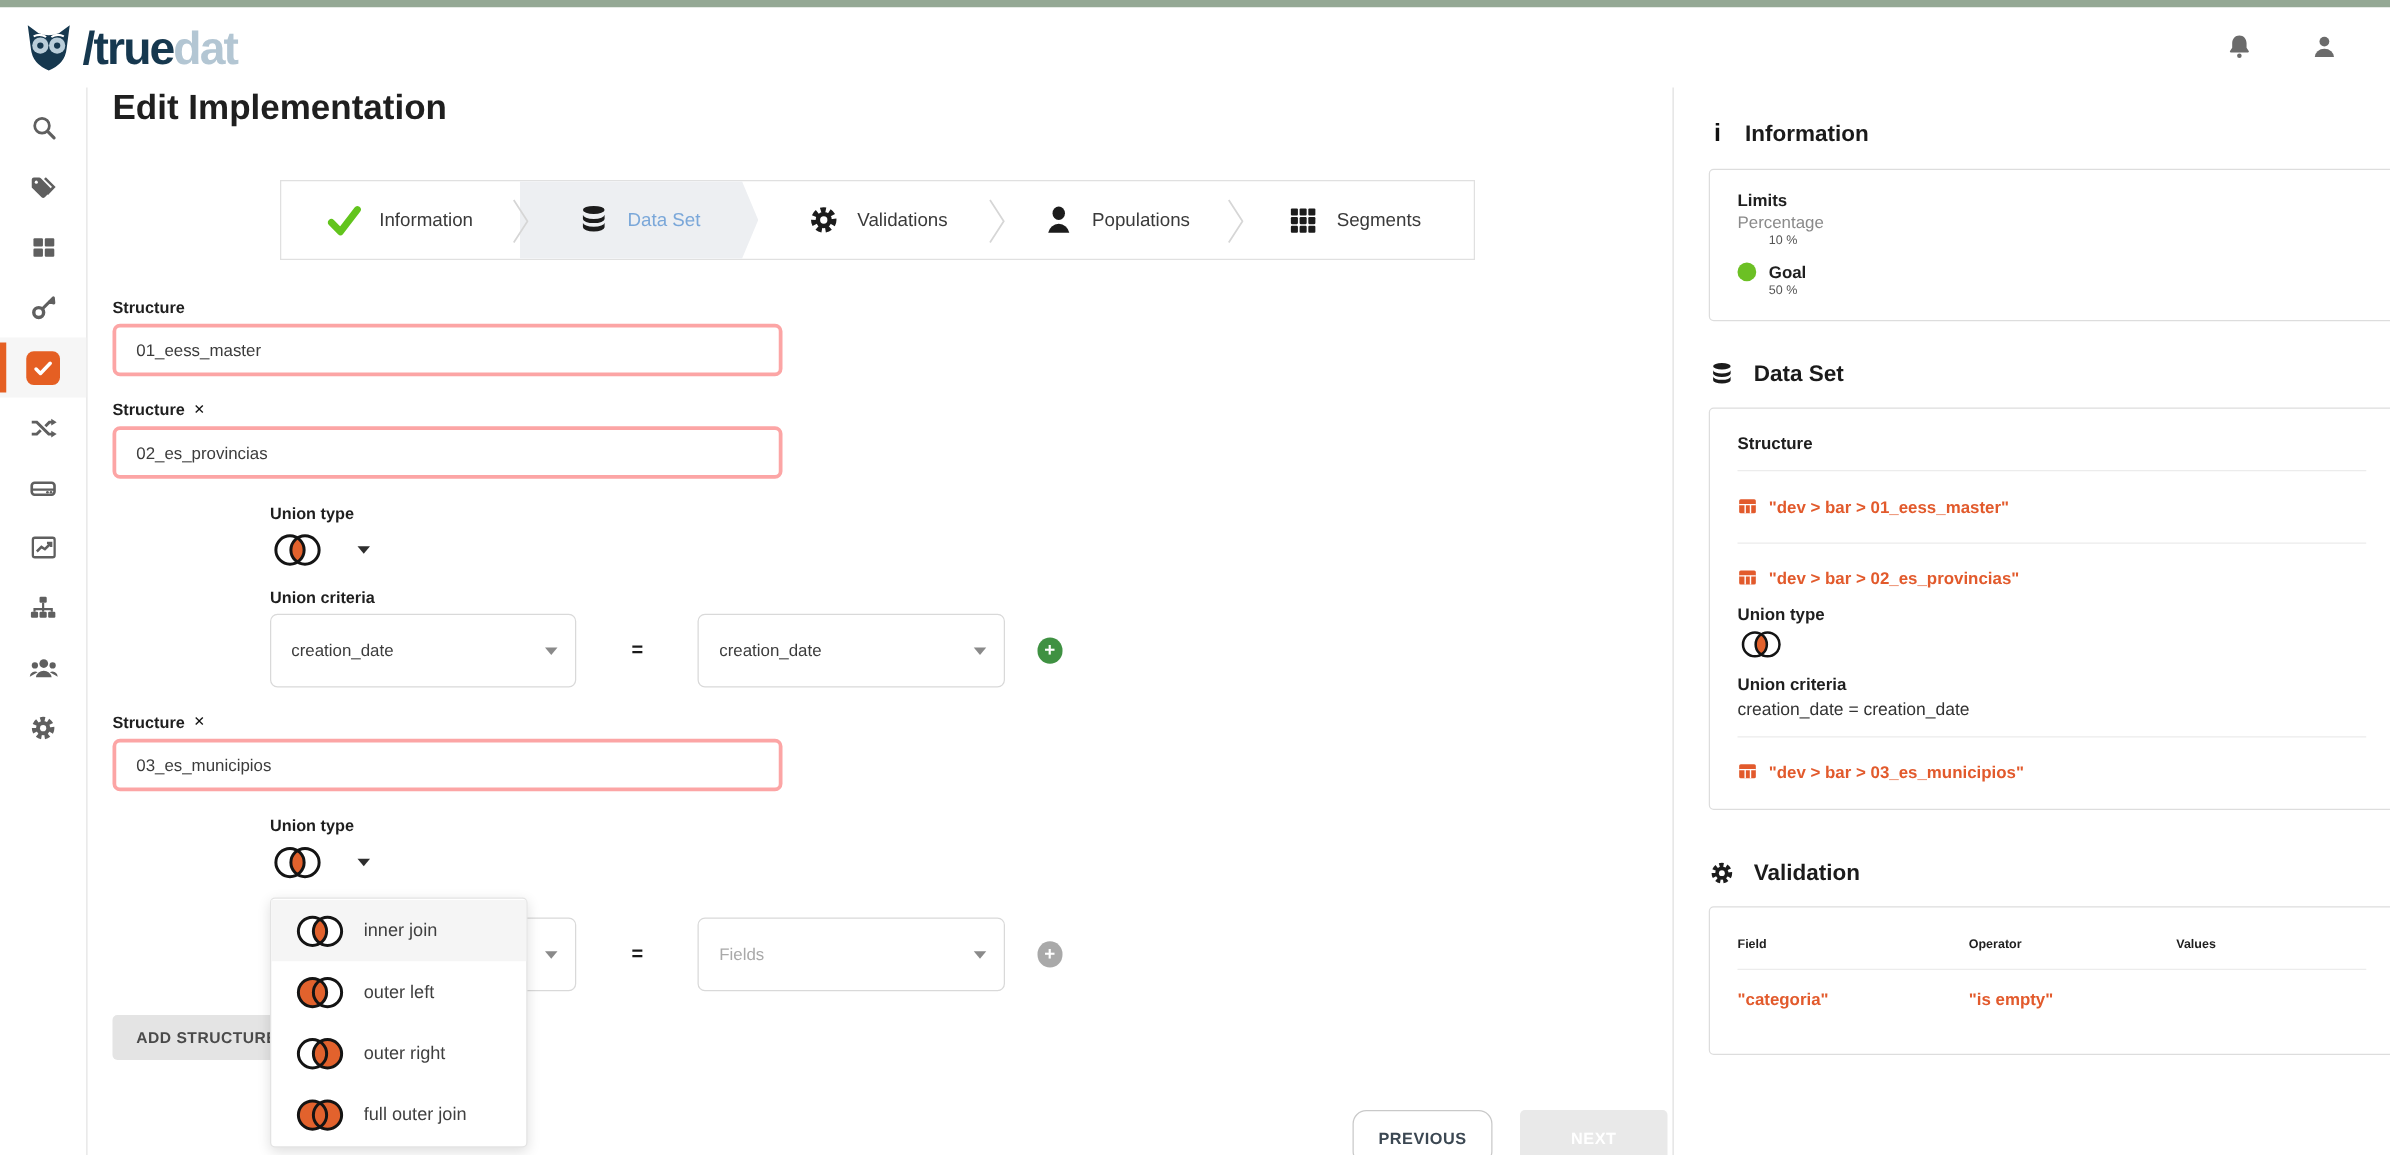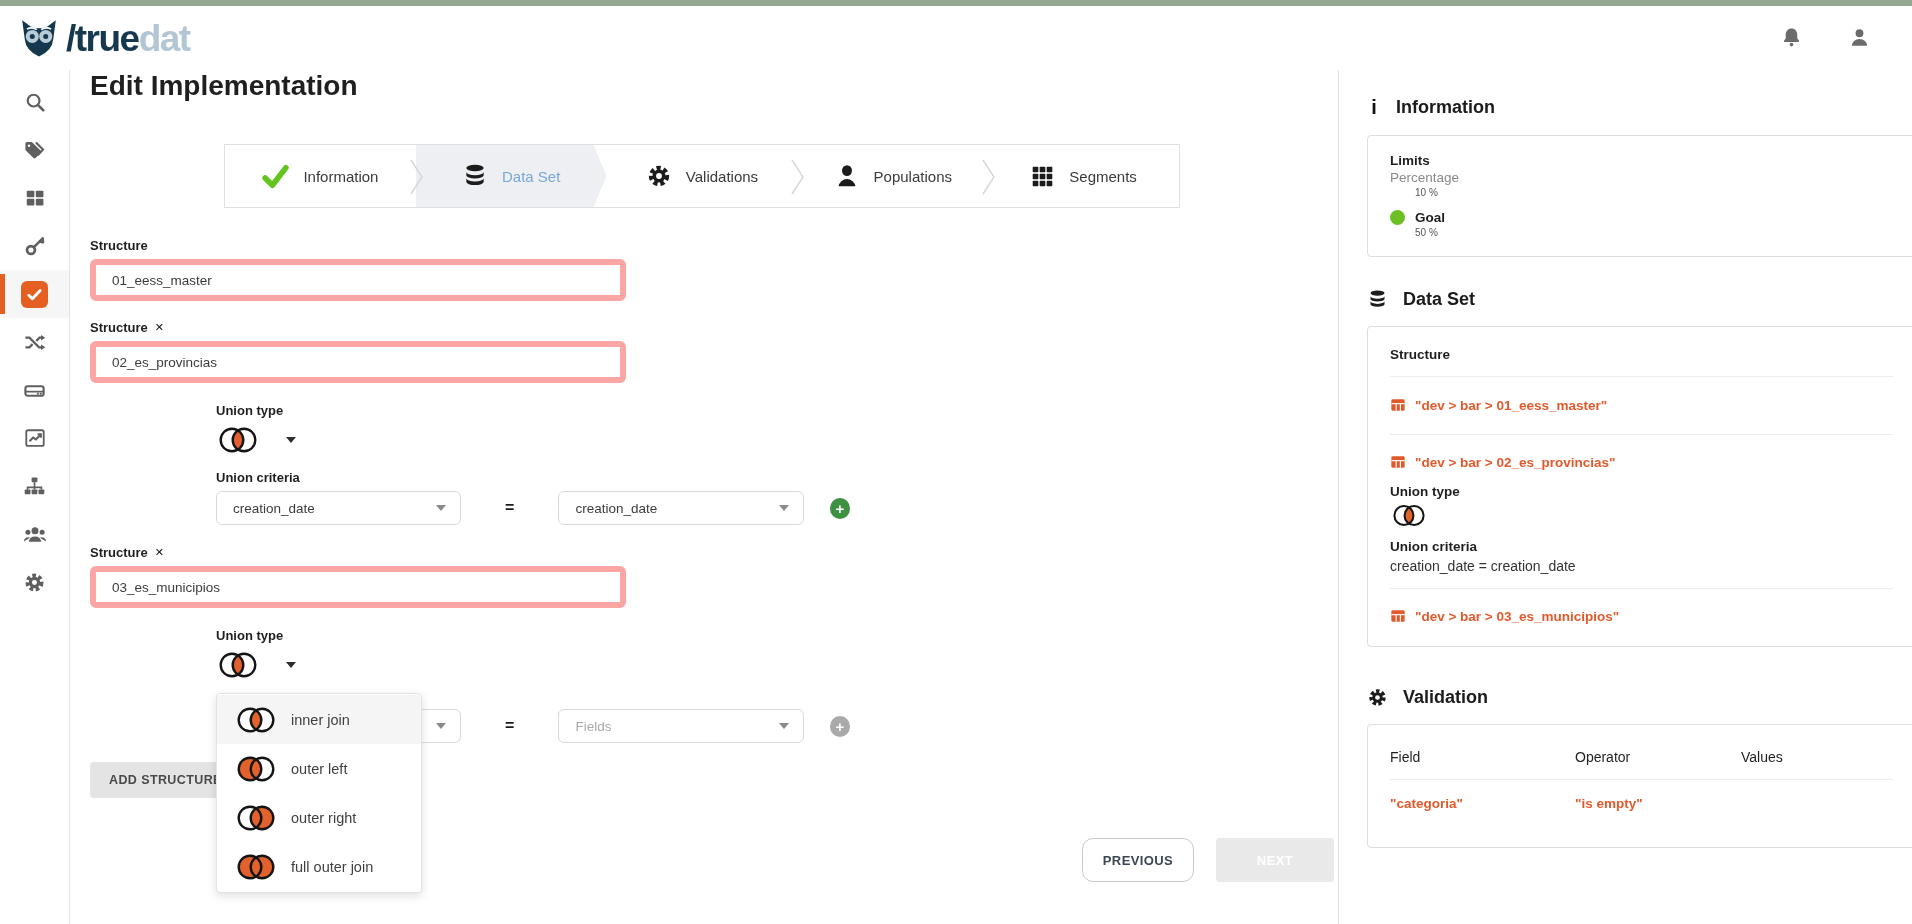--- a/index.html
+++ b/index.html
@@ -36,35 +36,35 @@
   .wstep.active { background:#edeff2;
     clip-path:polygon(0 0, calc(100% - 13px) 0, 100% 50%, calc(100% - 13px) 100%, 0 100%); }
   .wstep.active .wlabel { color:#7aa7d9; }
   .wsep { position:absolute; top:14px; width:13px; height:36px; pointer-events:none; }
   .wsep svg { display:block; }
 
   
   .form { margin-top:28px; width:760px; }
   .flabel { font-size:13px; font-weight:700; color:#1f1f1f; display:flex; align-items:center; gap:7px; }
   .xicon { font-size:11px; font-weight:900; color:#111; cursor:pointer; }
-  .finput { margin-top:6px; width:536px; height:42px; border:6px solid #fca5a5; border-radius:6px;
+  .finput { margin-top:6px; width:536px; height:42px; border:3px solid #fca5a5; border-radius:6px;
     padding:0 16px; font-size:13.5px; color:#3c3c3c; background:#fff; display:flex; align-items:center; }
   .mt19 { margin-top:19px; } .mt20 { margin-top:20px; } .mt30 { margin-top:30px; }
 
   .union-block { margin-left:126px; margin-top:20px; }
   .venn-select { margin-top:6px; display:flex; align-items:center; gap:26px; width:90px; cursor:pointer; }
   .venn { width:44px; height:32px; display:inline-block; }
   .venn.small { width:38px; height:27px; }
   .caret { width:0; height:0; border-left:5px solid transparent; border-right:5px solid transparent;
     border-top:6px solid #2e2e2e; }
   .caret.lite { border-top-color:#8a8a8a; }
 
   .crit-label { margin-top:14px; font-size:13px; font-weight:700; color:#1f1f1f; }
   .crit-row { margin-top:6px; display:flex; align-items:center; }
-  .select { width:251px; height:34px; border:1px solid #d9d9d9; border-radius:6px; background:#fff;
+  .select { width:251px; height:59px; border:1px solid #d9d9d9; border-radius:6px; background:#fff;
     display:flex; align-items:center; padding:0 14px 0 16px; font-size:13.5px; color:#3c3c3c; cursor:pointer; }
   .select .sval { flex:1; }
   .select .placeholder { color:#a9a9a9; }
   .eq { width:100px; text-align:center; font-size:16px; font-weight:700; color:#1a1a1a; }
   .plus { margin-left:26px; width:21px; height:21px; border-radius:50%; color:#fff; font-weight:700;
     display:flex; align-items:center; justify-content:center; font-size:15px; line-height:1; cursor:pointer; }
   .plus.enabled { background:#3f9142; }
   .plus.disabled { background:#a9a9a9; }
 
   .union-type-wrap { position:relative; }
@@ -103,21 +103,21 @@
   .sec-gap-lg { margin-top:40px; }
   .ds-row { padding:13px 0; border-bottom:1px solid #ececec; }
   .ds-row.last { border-bottom:none; }
   .ds-struct-label { font-size:13.5px; font-weight:700; color:#1f1f1f; padding-bottom:14px; border-bottom:1px solid #ececec; }
   .link-row { display:flex; align-items:center; gap:9px; color:#e25a2c; font-size:13.5px; font-weight:700; cursor:pointer; }
   .union-mini { padding:14px 0 0; }
   .um-label { font-size:13.5px; font-weight:700; color:#1f1f1f; }
   .um-val { margin-top:4px; font-size:14px; color:#333; }
   .ds-divider { border-bottom:1px solid #ececec; margin-top:14px; }
 
-  .vtable-head { display:grid; grid-template-columns:185px 166px 1fr; font-size:14px; font-weight:400;
+  .vtable-head { display:grid; grid-template-columns:185px 166px 1fr; font-size:10px; font-weight:700;
     color:#1f1f1f; padding:4px 0 14px; border-bottom:1px solid #ececec; }
   .vtable-row { display:grid; grid-template-columns:185px 166px 1fr; font-size:13.5px; font-weight:700;
     color:#e25a2c; padding:16px 0 10px; }
 
   svg { display:block; }
 </style>
 </head>
 <body>
 
 <div class="top-strip"></div>

